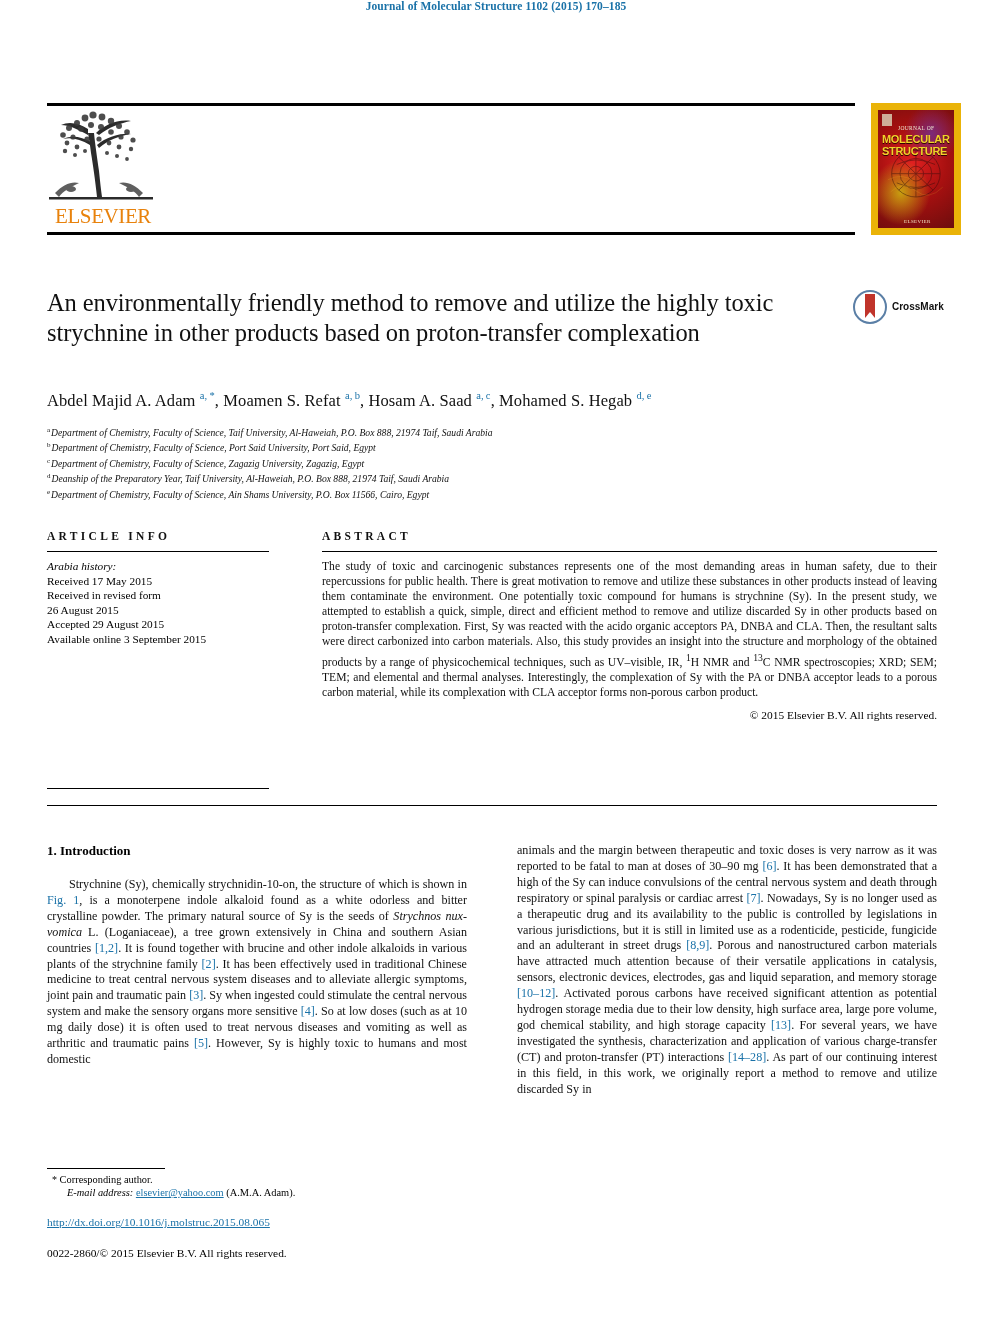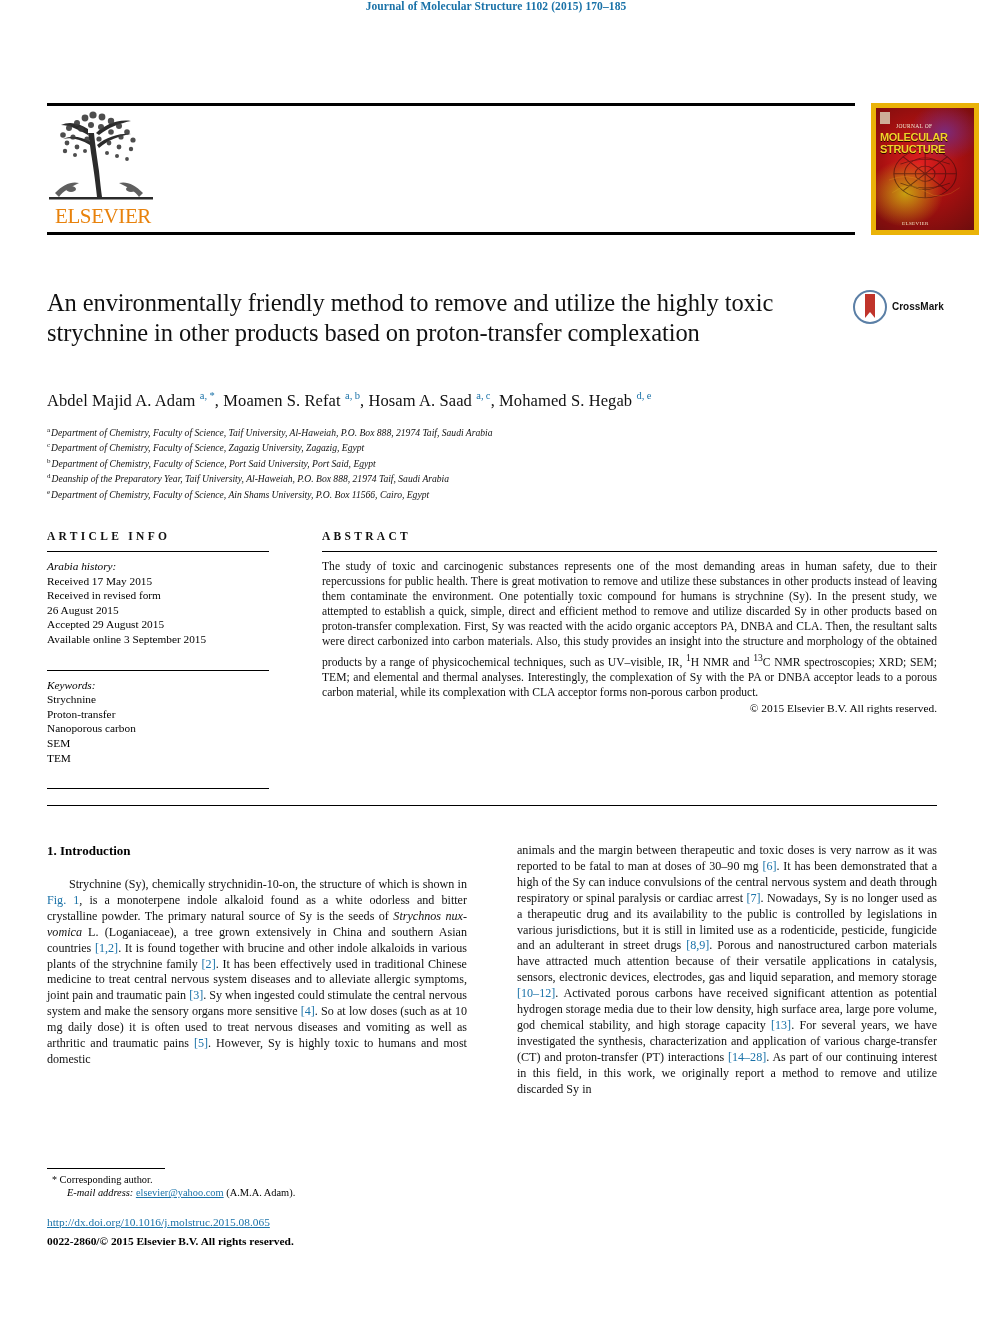--- a/index.html
+++ b/index.html
@@ -110,23 +110,23 @@
     color: #222;
   }
   .homepage-url {
     color: #3a86c8;
     letter-spacing: 0.9px;
   }
   .cover-thumb {
     position: absolute;
     left: 824px;
     top: 0px;
-    width: 108px;
+    width: 90px;
     height: 132px;
-    border: 5px solid #eab308;
+    border: 7px solid #eab308;
     box-sizing: border-box;
     overflow: hidden;
     background: #be185d;
   }
   .cover-inner {
     position: absolute;
     inset: 0;
     background:
       radial-gradient(ellipse 60% 40% at 70% 20%, #7b2a7b 0%, rgba(123,42,123,0) 60%),
       radial-gradient(ellipse 70% 50% at 30% 70%, #c8a010 0%, rgba(200,160,16,0) 55%),
@@ -338,21 +338,21 @@
   }
   .abstract-text {
     font-size: 11.6px;
     line-height: 15.1px;
     text-align: justify;
     color: #111;
   }
   .copyright-line {
     font-size: 11.4px;
     text-align: right;
-    margin-top: 2px;
+    margin-top: 9px;
   }
   .info-bottom-rule {
     position: absolute;
     left: 0;
     top: 258px;
     width: 222px;
     height: 1px;
     background: #000;
   }
 
@@ -430,22 +430,21 @@
   .doi-link {
     color: #1a72a8;
     font-size: 11.4px;
     line-height: 14px;
     display: block;
     text-decoration: underline;
   }
   .issn-line {
     font-size: 11.4px;
     line-height: 14.5px;
-    margin-top: 5px;
-    font-weight: bold;
+    margin-top: 17px;
   }
 </style>
 </head>
 <body>
 
 <div class="page">
 
   <div class="running-head">Journal of Molecular Structure 1102 (2015) 170–185</div>
 
   <div class="masthead">
@@ -539,47 +538,38 @@
       <div class="cm-bar"></div>
       <div class="cm-notch"></div>
     </div>
     <div class="cm-text">CrossMark</div>
   </div>
 
   <div class="authors">Abdel Majid A. Adam <sup class="sup-aff">a, *</sup>, Moamen S. Refat <sup class="sup-aff">a, b</sup>, Hosam A. Saad <sup class="sup-aff">a, c</sup>, Mohamed S. Hegab <sup class="sup-aff">d, e</sup></div>
 
   <div class="affiliations">
     <div class="aff"><span class="mk">a</span><span>Department of Chemistry, Faculty of Science, Taif University, Al-Haweiah, P.O. Box 888, 21974 Taif, Saudi Arabia</span></div>
+    <div class="aff"><span class="mk">b</span><span>Department of Chemistry, Faculty of Science, Port Said University, Port Said, Egypt</span></div>
     <div class="aff"><span class="mk">c</span><span>Department of Chemistry, Faculty of Science, Zagazig University, Zagazig, Egypt</span></div>
-    <div class="aff"><span class="mk">b</span><span>Department of Chemistry, Faculty of Science, Port Said University, Port Said, Egypt</span></div>
     <div class="aff"><span class="mk">d</span><span>Deanship of the Preparatory Year, Taif University, Al-Haweiah, P.O. Box 888, 21974 Taif, Saudi Arabia</span></div>
     <div class="aff"><span class="mk">e</span><span>Department of Chemistry, Faculty of Science, Ain Shams University, P.O. Box 11566, Cairo, Egypt</span></div>
   </div>
 
   <div class="info-abstract">
 
     <div class="col-info">
       <div class="sec-head">ARTICLE INFO</div>
       <div class="hr-thin"></div>
       <div class="hist-title">Arabia history:</div>
       <div class="hist-line">Received 17 May 2015</div>
       <div class="hist-line">Received in revised form</div>
       <div class="hist-line">26 August 2015</div>
       <div class="hist-line">Accepted 29 August 2015</div>
       <div class="hist-line">Available online 3 September 2015</div>
 
-      <div class="kw-block">
-        <div class="hr-thin"></div>
-        <div class="kw-title">Keywords:</div>
-        <div class="kw-line">Strychnine</div>
-        <div class="kw-line">Proton-transfer</div>
-        <div class="kw-line">Nanoporous carbon</div>
-        <div class="kw-line">SEM</div>
-        <div class="kw-line">TEM</div>
-      </div>
       <div class="info-bottom-rule"></div>
     </div>
 
     <div class="col-abstract">
       <div class="sec-head">ABSTRACT</div>
       <div class="hr-thin"></div>
       <div class="abstract-text">The study of toxic and carcinogenic substances represents one of the most demanding areas in human safety, due to their repercussions for public health. There is great motivation to remove and utilize these substances in other products instead of leaving them contaminate the environment. One potentially toxic compound for humans is strychnine (Sy). In the present study, we attempted to establish a quick, simple, direct and efficient method to remove and utilize discarded Sy in other products based on proton-transfer complexation. First, Sy was reacted with the acido organic acceptors PA, DNBA and CLA. Then, the resultant salts were direct carbonized into carbon materials. Also, this study provides an insight into the structure and morphology of the obtained products by a range of physicochemical techniques, such as UV–visible, IR, <sup>1</sup>H NMR and <sup>13</sup>C NMR spectroscopies; XRD; SEM; TEM; and elemental and thermal analyses. Interestingly, the complexation of Sy with the PA or DNBA acceptor leads to a porous carbon material, while its complexation with CLA acceptor forms non-porous carbon product.</div>
       <div class="copyright-line">© 2015 Elsevier B.V. All rights reserved.</div>
     </div>
   </div>

